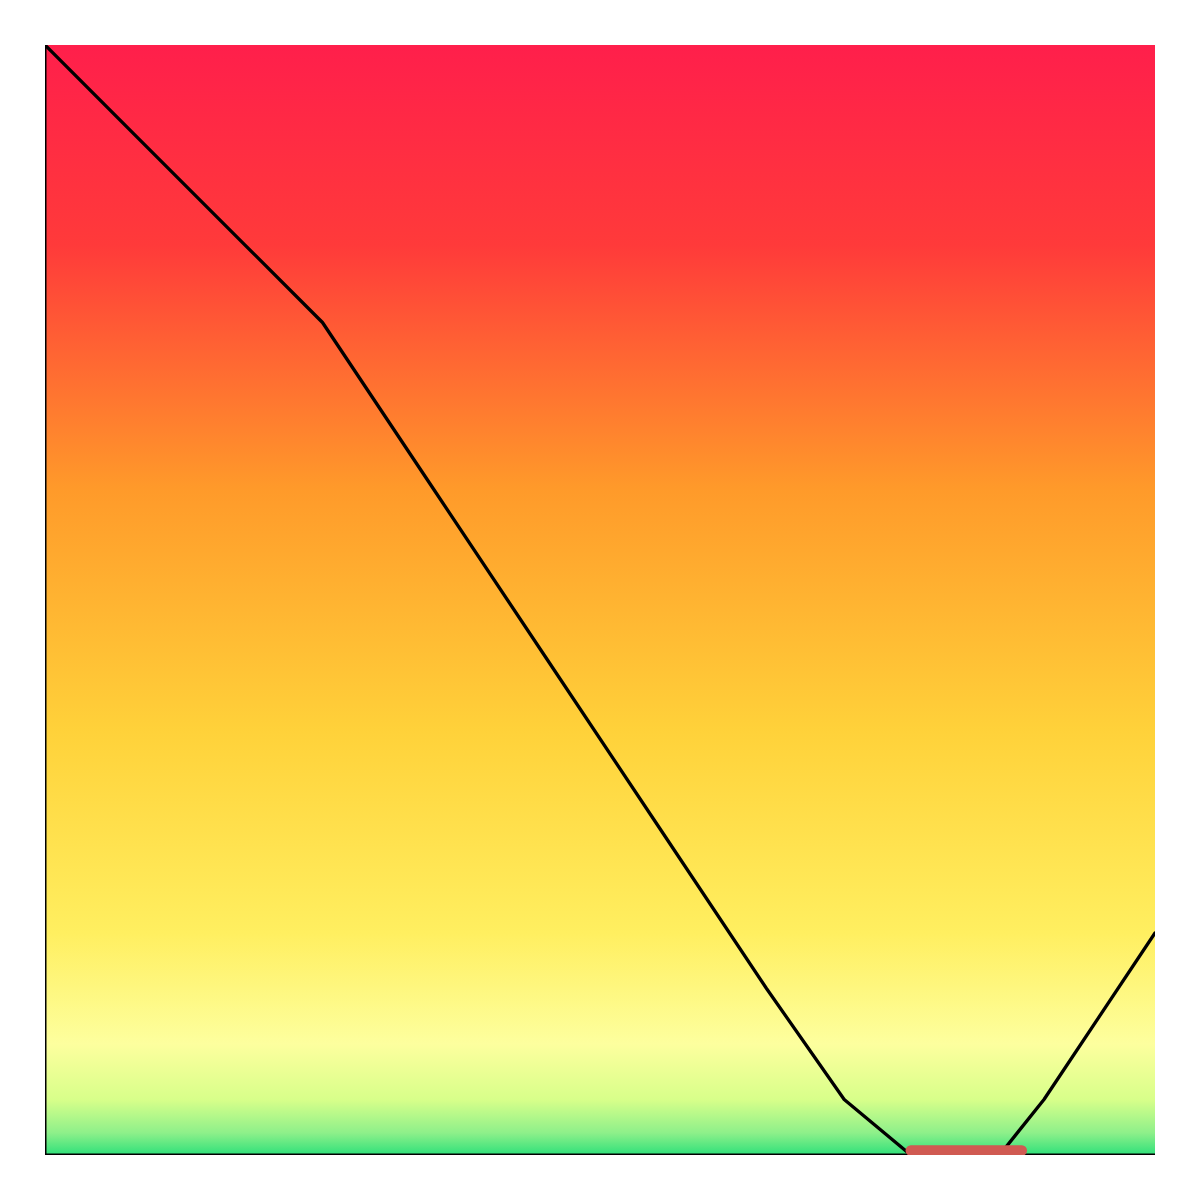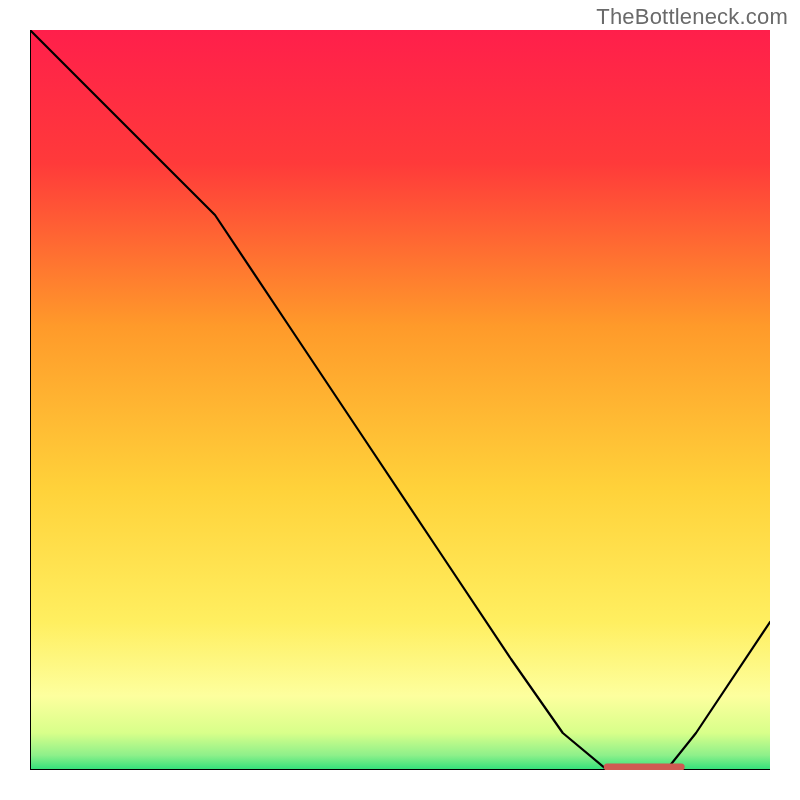--- a/index.html
+++ b/index.html
@@ -53,21 +53,20 @@
   }
   .axis {
     stroke: #000000;
     stroke-width: 2;
   }
 </style>
 </head>
 <body>
 <div class="frame">
 
-  <div class="watermark">TheBottleneck.com</div>
 
   <div class="plot-wrap">
     <svg class="plot" viewBox="0 0 740 740">
       <defs>
         <linearGradient id="heat" x1="0" y1="0" x2="0" y2="1">
           <stop offset="0%" stop-color="#ff1f4b"></stop>
           <stop offset="18%" stop-color="#ff3a3a"></stop>
           <stop offset="40%" stop-color="#ff9a2a"></stop>
           <stop offset="62%" stop-color="#ffd23a"></stop>
           <stop offset="80%" stop-color="#ffef60"></stop>

